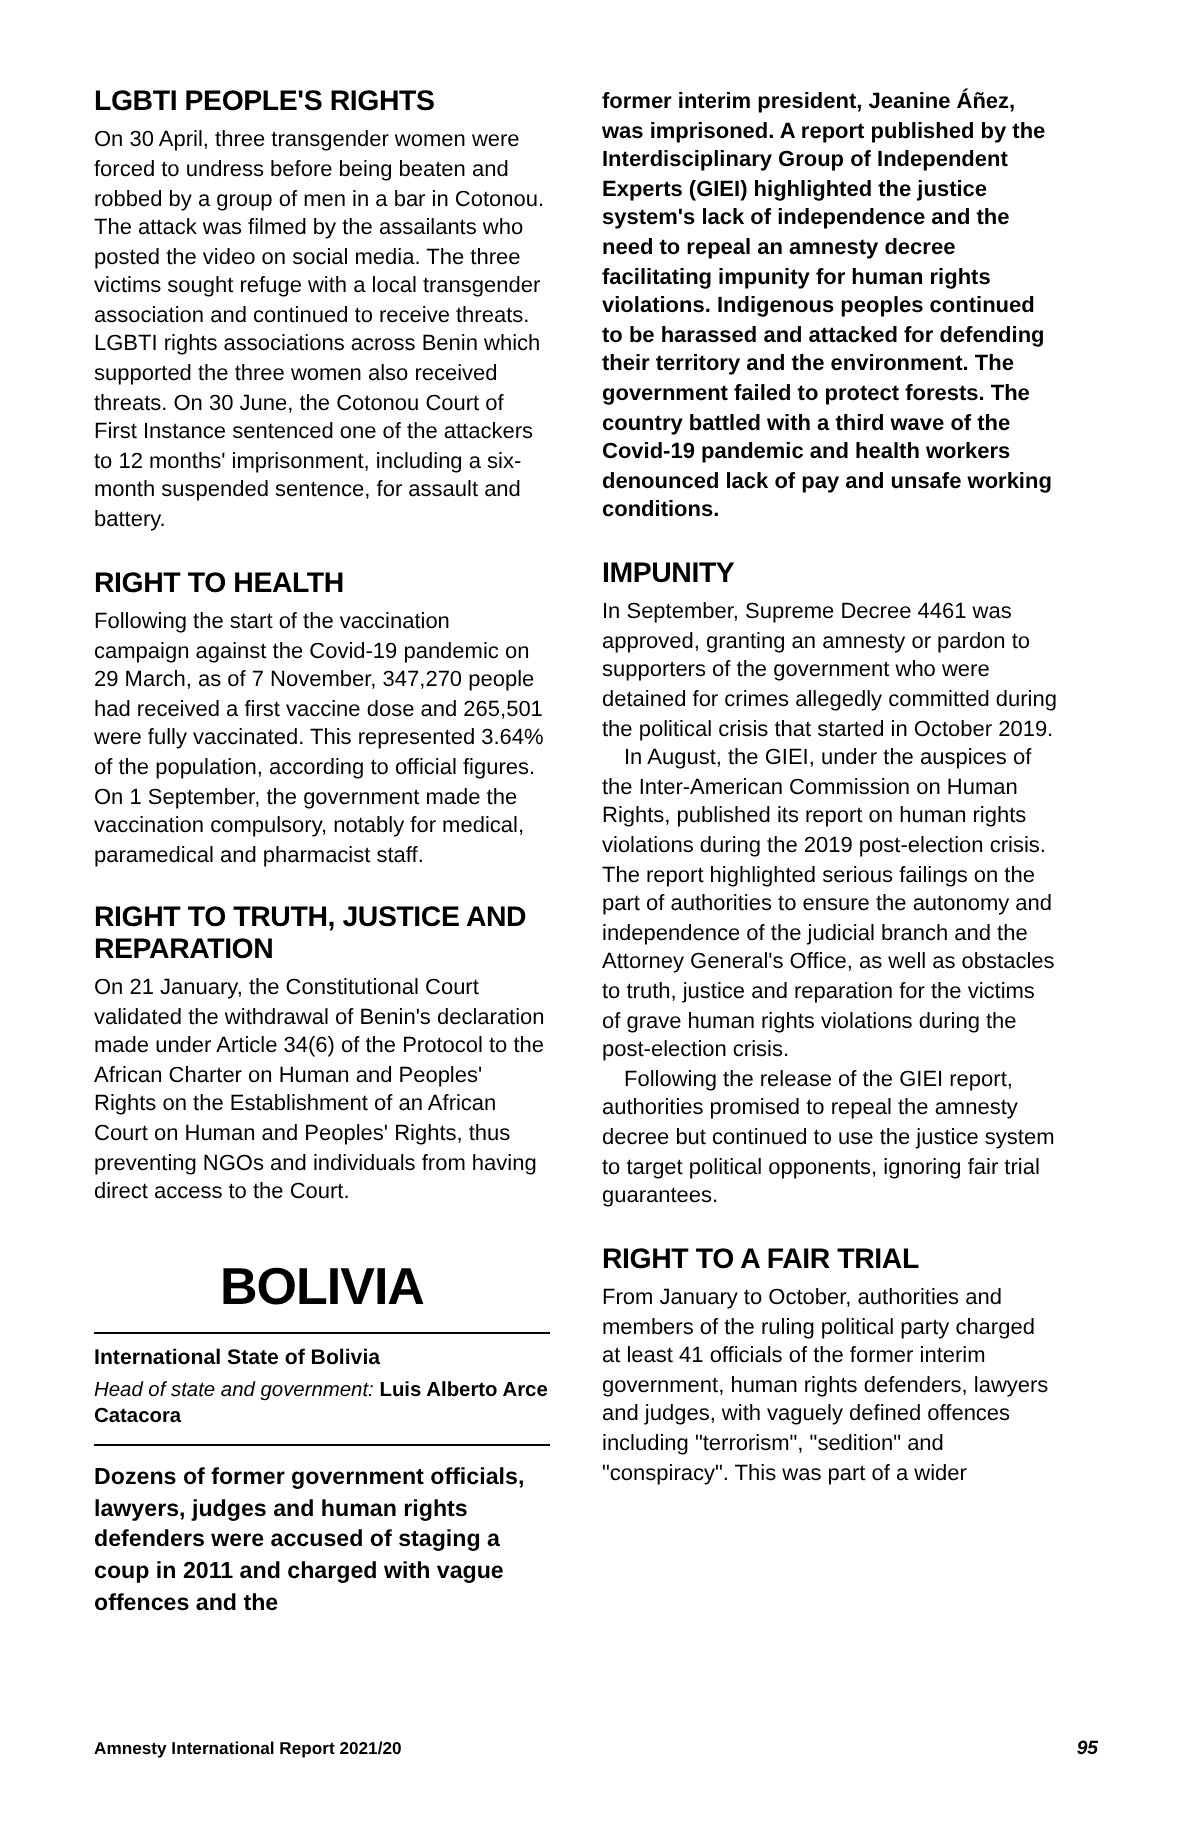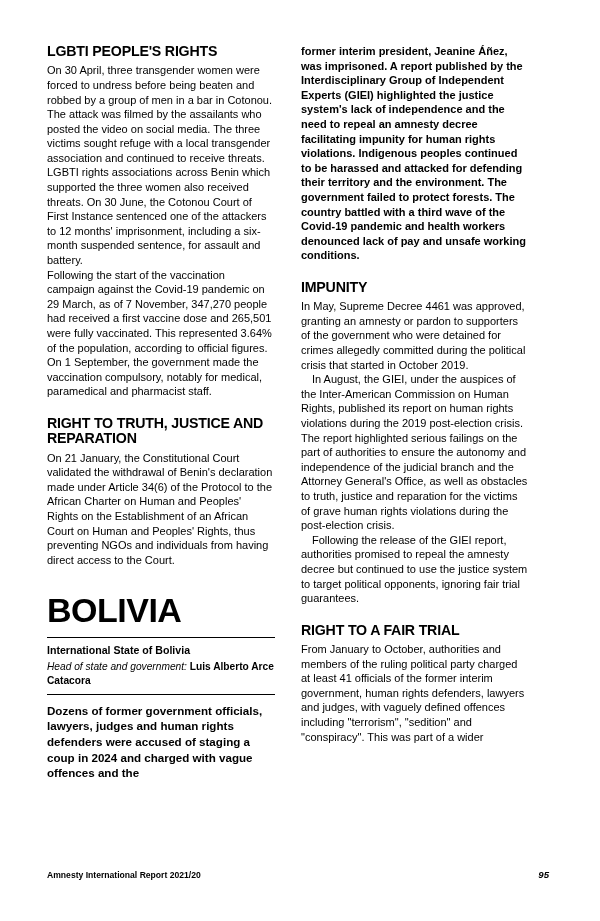--- a/index.html
+++ b/index.html
@@ -50,26 +50,27 @@
     text-align: left;
   }
   p.body.indent {
     text-indent: 11px;
   }
   p.bold {
     font-weight: bold;
   }
 
   .country-title {
-    font-size: 34px;
+    font-size: 26px;
     font-weight: bold;
     letter-spacing: -0.5px;
     line-height: 1;
     margin: 26px 0 10px 0;
     text-transform: uppercase;
+    text-align: center;
   }
   .rule {
     border: 0;
     border-top: 1.6px solid #000;
     margin: 0 0 6px 0;
     width: 100%;
   }
   .rule.thin {
     border-top: 1px solid #000;
     margin: 7px 0 8px 0;
@@ -121,43 +122,44 @@
 <body>
 
 <div class="page">
   <div class="columns">
 
     <div class="col">
 
       <h2 class="section-head">LGBTI PEOPLE'S RIGHTS</h2>
       <p class="body">On 30 April, three transgender women were forced to undress before being beaten and robbed by a group of men in a bar in Cotonou. The attack was filmed by the assailants who posted the video on social media. The three victims sought refuge with a local transgender association and continued to receive threats. LGBTI rights associations across Benin which supported the three women also received threats. On 30 June, the Cotonou Court of First Instance sentenced one of the attackers to 12 months' imprisonment, including a six-month suspended sentence, for assault and battery.</p>
 
+      <h2 class="section-head spaced">RIGHT TO HEALTH</h2>
       <p class="body">Following the start of the vaccination campaign against the Covid-19 pandemic on 29 March, as of 7 November, 347,270 people had received a first vaccine dose and 265,501 were fully vaccinated. This represented 3.64% of the population, according to official figures. On 1 September, the government made the vaccination compulsory, notably for medical, paramedical and pharmacist staff.</p>
 
       <h2 class="section-head spaced">RIGHT TO TRUTH, JUSTICE AND REPARATION</h2>
       <p class="body">On 21 January, the Constitutional Court validated the withdrawal of Benin's declaration made under Article 34(6) of the Protocol to the African Charter on Human and Peoples' Rights on the Establishment of an African Court on Human and Peoples' Rights, thus preventing NGOs and individuals from having direct access to the Court.</p>
 
       <h1 class="country-title">BOLIVIA</h1>
       <hr class="rule">
       <p class="meta-name">International State of Bolivia</p>
       <p class="meta-line">
         <span class="meta-label">Head of state and government:</span>
         <span class="meta-value">Luis Alberto Arce Catacora</span>
       </p>
       <hr class="rule thin">
-      <p class="intro">Dozens of former government officials, lawyers, judges and human rights defenders were accused of staging a coup in 2024 and charged with vague offences and the</p>
+      <p class="intro">Dozens of former government officials, lawyers, judges and human rights defenders were accused of staging a coup in 2011 and charged with vague offences and the</p>
 
     </div>
 
     <div class="col">
 
       <p class="body bold">former interim president, Jeanine Áñez, was imprisoned. A report published by the Interdisciplinary Group of Independent Experts (GIEI) highlighted the justice system's lack of independence and the need to repeal an amnesty decree facilitating impunity for human rights violations. Indigenous peoples continued to be harassed and attacked for defending their territory and the environment. The government failed to protect forests. The country battled with a third wave of the Covid-19 pandemic and health workers denounced lack of pay and unsafe working conditions.</p>
 
       <h2 class="section-head spaced">IMPUNITY</h2>
-      <p class="body">In May, Supreme Decree 4461 was approved, granting an amnesty or pardon to supporters of the government who were detained for crimes allegedly committed during the political crisis that started in October 2019.</p>
+      <p class="body">In September, Supreme Decree 4461 was approved, granting an amnesty or pardon to supporters of the government who were detained for crimes allegedly committed during the political crisis that started in October 2019.</p>
       <p class="body indent">In August, the GIEI, under the auspices of the Inter-American Commission on Human Rights, published its report on human rights violations during the 2019 post-election crisis. The report highlighted serious failings on the part of authorities to ensure the autonomy and independence of the judicial branch and the Attorney General's Office, as well as obstacles to truth, justice and reparation for the victims of grave human rights violations during the post-election crisis.</p>
       <p class="body indent">Following the release of the GIEI report, authorities promised to repeal the amnesty decree but continued to use the justice system to target political opponents, ignoring fair trial guarantees.</p>
 
       <h2 class="section-head spaced">RIGHT TO A FAIR TRIAL</h2>
       <p class="body">From January to October, authorities and members of the ruling political party charged at least 41 officials of the former interim government, human rights defenders, lawyers and judges, with vaguely defined offences including "terrorism", "sedition" and "conspiracy". This was part of a wider</p>
 
     </div>
   </div>
 
   <div class="footer">

